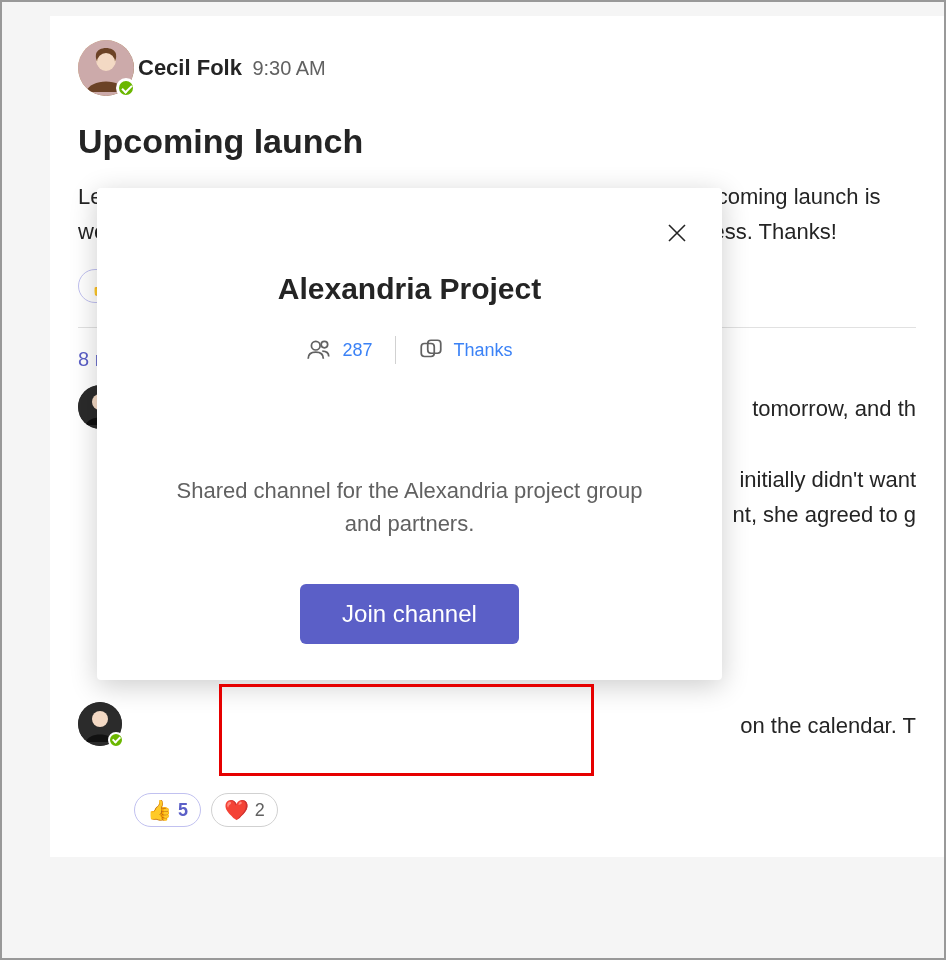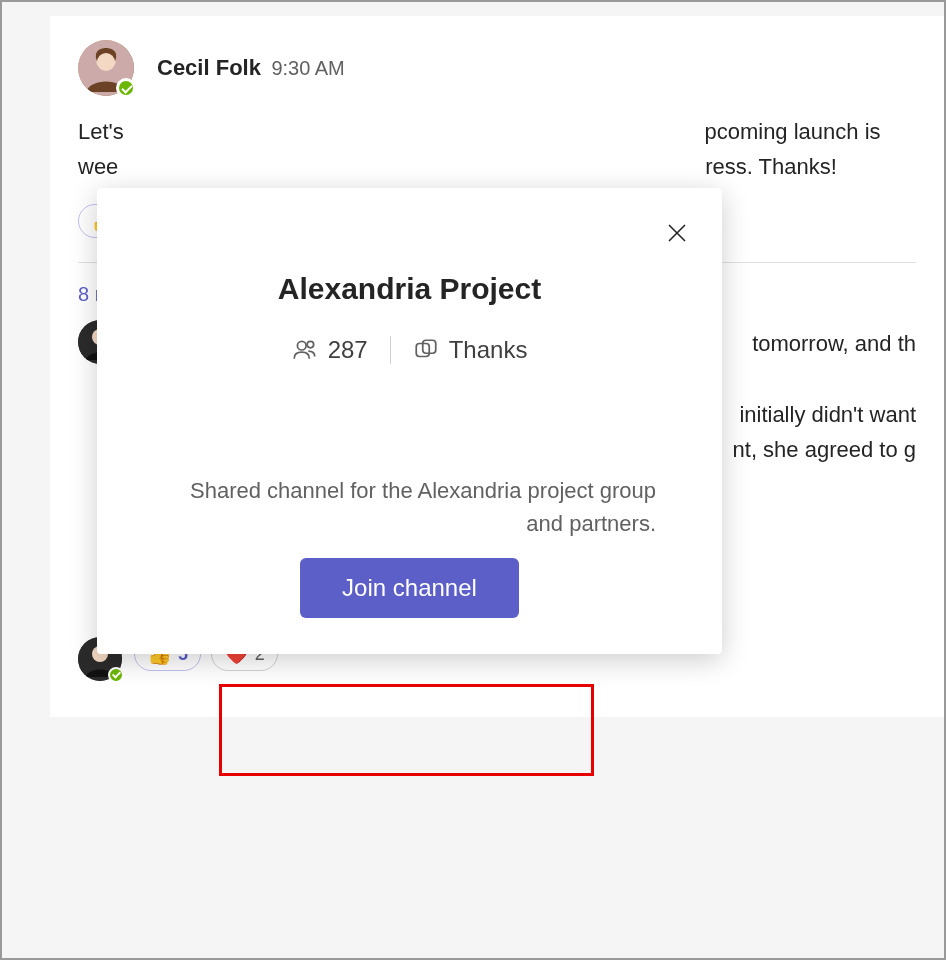--- a/index.html
+++ b/index.html
@@ -10,21 +10,21 @@
     height: 960px;
     overflow: hidden;
     position: relative;
     border: 2px solid #999;
   }
   .post {
     background: #fff;
     margin: 14px 0 0 48px;
     padding: 24px 28px 20px 28px;
   }
-  .post-header { display: flex; align-items: center; gap: 23px; }
+  .post-header { display: flex; align-items: center; gap: 4px; }
   .avatar-wrap { position: relative; width: 56px; height: 56px; }
   .avatar {
     width: 56px; height: 56px; border-radius: 50%;
     background: linear-gradient(135deg,#d9b38c,#8c6239);
     display: flex; align-items: center; justify-content: center;
     overflow: hidden;
   }
   .avatar svg { width: 56px; height: 56px; }
   .presence {
     position: absolute; bottom: -2px; right: -2px;
@@ -72,26 +72,26 @@
     padding: 40px 36px 36px 36px;
   }
   .close-btn {
     position: absolute; top: 30px; right: 30px;
     width: 30px; height: 30px; cursor:pointer;
     display:flex; align-items:center; justify-content:center;
   }
   .close-btn svg { width:24px; height:24px; }
   .pop-title { font-size:30px; font-weight:700; color:#242424; text-align:center; margin-top:44px;}
   .pop-team { font-size:24px; color:#424242; text-align:center; margin-top:14px;}
-  .pop-stats { display:flex; align-items:center; justify-content:center; gap:22px; margin-top:30px; color:#404040; font-size:24px;}
+  .pop-stats { display:flex; align-items:center; justify-content:center; gap:22px; margin-top:30px; color:#3b82f6; font-size:18px;}
   .stat-group { display:flex; align-items:center; gap:10px;}
   .stat-divider { width:1px; height:28px; background:#d1d1d1;}
-  .pop-desc { font-size:22px; color:#616161; text-align:right; margin-top:110px; line-height:1.5; padding:0 30px;}
+  .pop-desc { font-size:22px; color:#616161; text-align:center; margin-top:110px; line-height:1.5; padding:0 30px;}
   .join-btn {
-    display:block; margin:18px auto 0 auto;
+    display:block; margin:44px auto 0 auto;
     background:#5b5fc7; color:#fff;
     font-size:24px; font-weight:400;
     padding:16px 42px; border:none; border-radius:6px;
     cursor:pointer;
   }
   .highlight-box {
     position:absolute;
     border:3px solid #e60000;
     left:217px; top:682px;
     width:375px; height:92px;
@@ -113,20 +113,21 @@
             <circle cx="28" cy="22" r="9" fill="#f3d9c4"></circle>
           </svg>
       </div>
       <div class="presence"></div>
     </div>
     <div>
       <span class="author">Cecil Folk</span>
       <span class="time">9:30 AM</span>
     </div>
   </div>
+  <div class="subject">Upcoming launch</div>
   <div class="body-text" style="white-space:pre-wrap">Let's                                                                                               pcoming launch is
 wee                                                                                                ress. Thanks!</div>
   <div class="reaction-row">
     <div class="reaction-pill">
       <span>👍</span>
     </div>
   </div>
 
   <div class="replies-section">
     <span class="replies-link">8 rep</span>
@@ -152,20 +153,21 @@
       <div class="avatar-wrap">
         <div class="avatar">
             <svg viewBox="0 0 44 44">
               <circle cx="22" cy="22" r="22" fill="#2b2b2b"></circle>
               <circle cx="22" cy="17" r="8" fill="#f3d9c4"></circle>
               <path d="M8 40c2-10 26-10 28 0" fill="#111"></path>
             </svg>
           </div>
         <div class="presence"></div>
       </div>
+      <div class="reply-body" style="white-space:pre;text-align:right"> on the calendar. T</div>
       <div class="reaction-row" style="margin-top:50px;">
         <div class="reaction-pill">
           <span>👍</span>
           <span class="reaction-count">5</span>
         </div>
         <div class="reaction-pill grey">
           <span>❤️</span>
           <span class="reaction-count grey">2</span>
         </div>
       </div>

